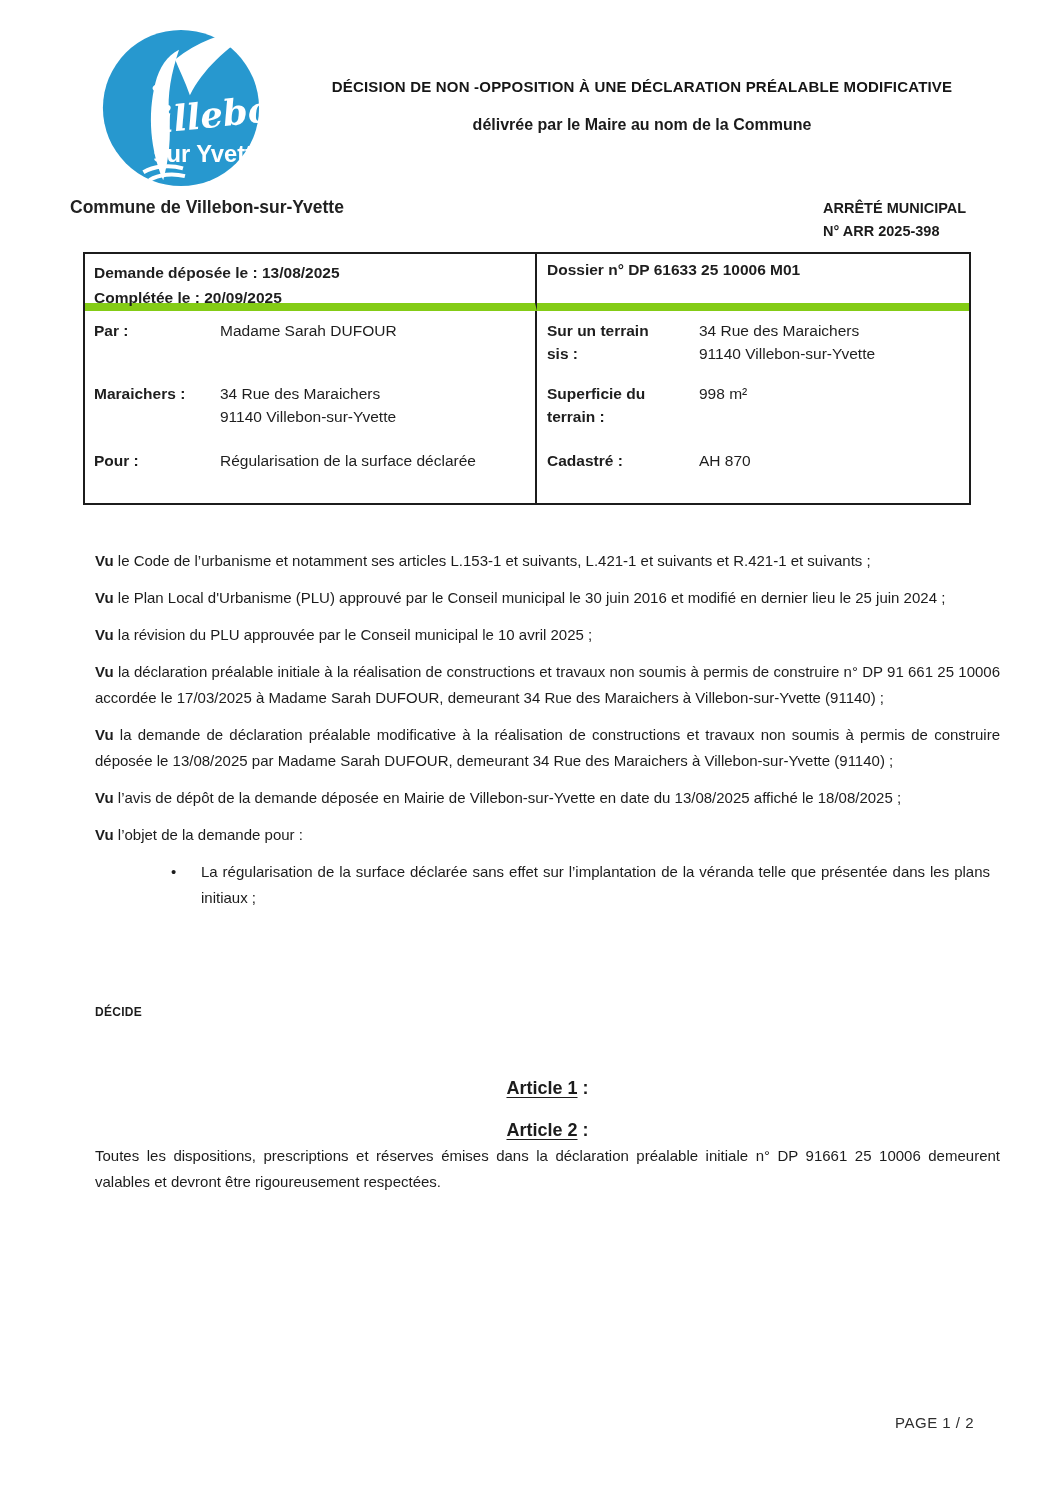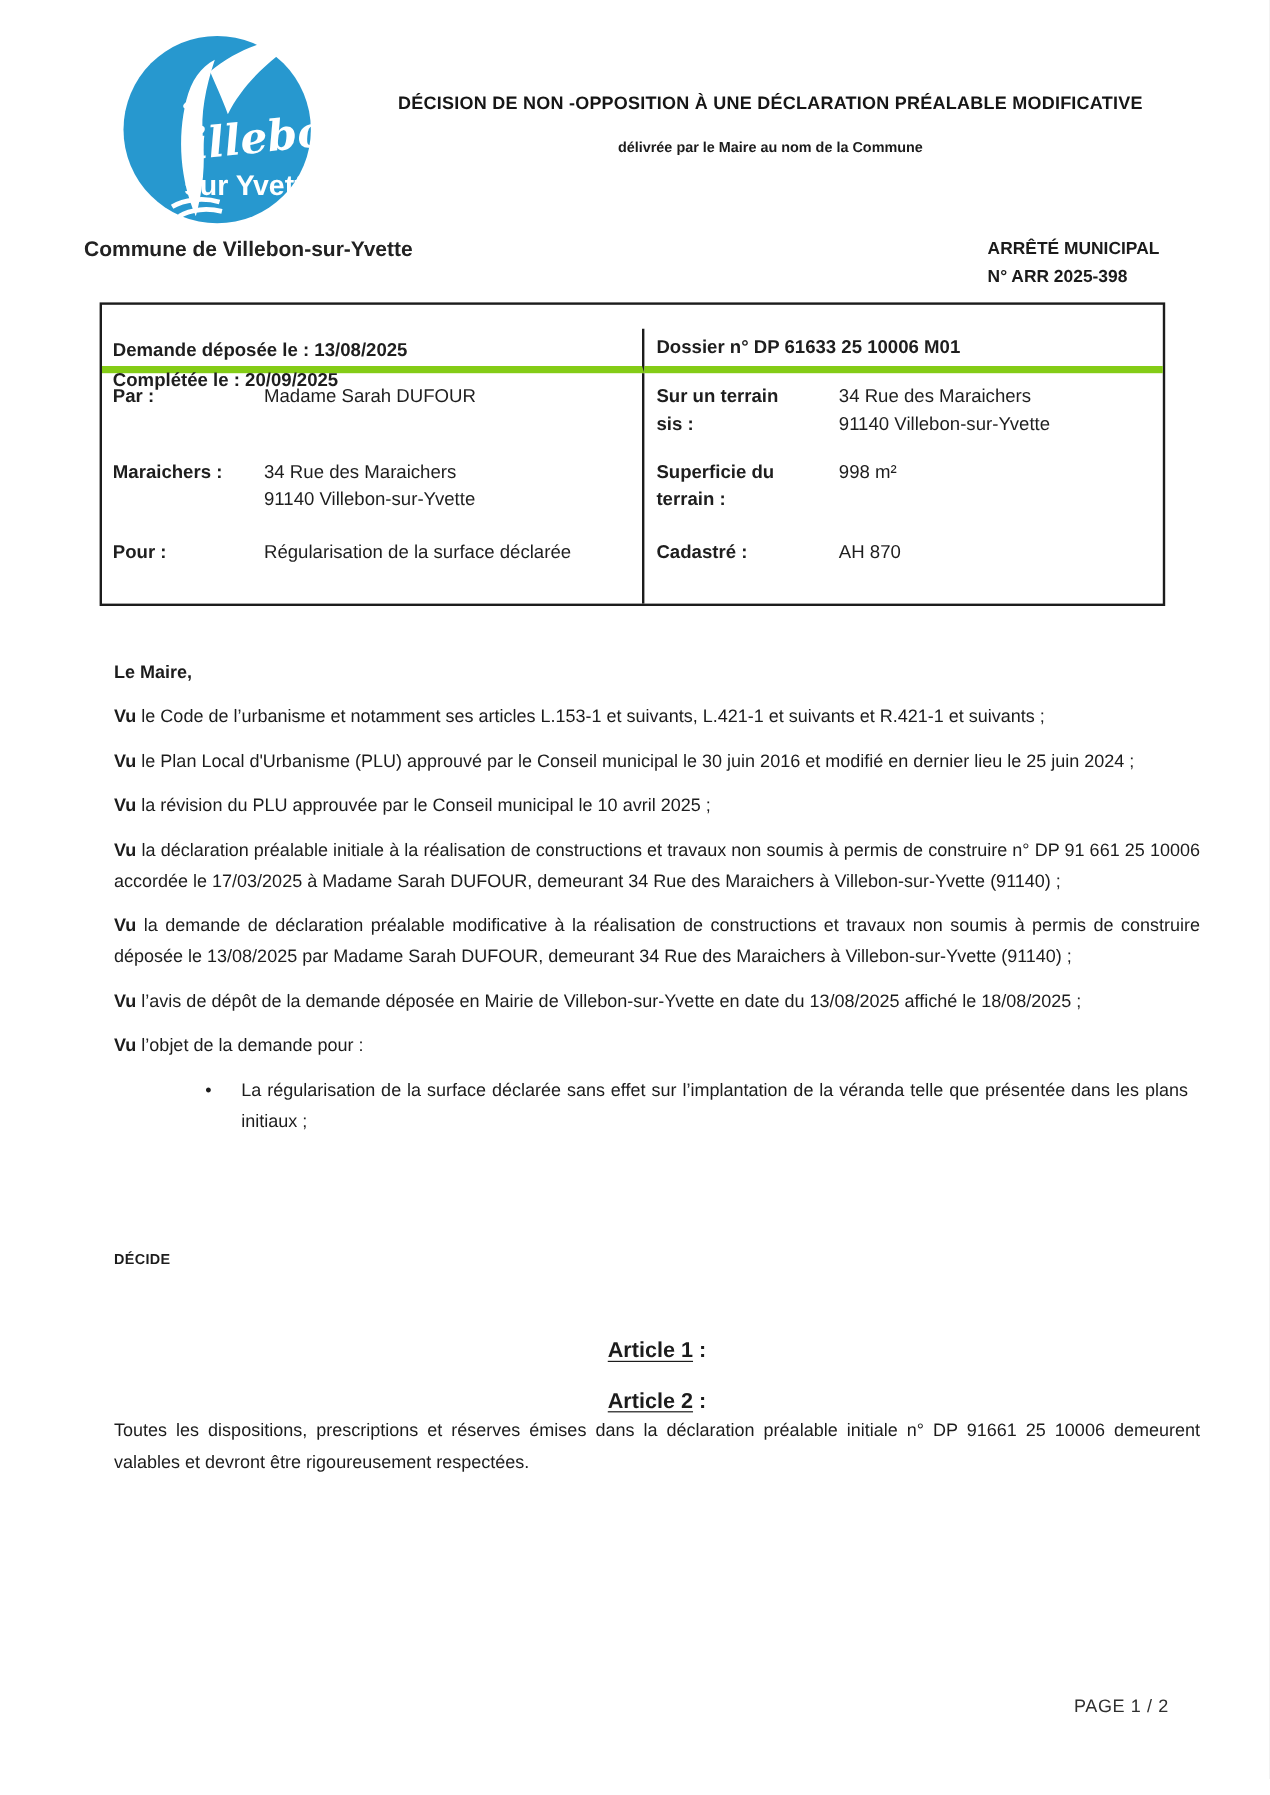--- a/index.html
+++ b/index.html
@@ -10,31 +10,31 @@
     margin:0 auto;
     background:#ffffff;
     font-family:"Liberation Sans", sans-serif;
     color:#1e1e1e;
     overflow:hidden;
   }
   
   .logo { position:absolute; left:96px; top:24px; width:168px; height:168px; }
   .doc-title-block { position:absolute; left:232px; top:78px; width:820px; text-align:center; }
   .doc-title { font-size:15px; font-weight:bold; letter-spacing:.2px; color:#161616; }
-  .doc-subtitle { margin-top:21px; font-size:12px; font-weight:bold; color:#1b1b1b; }
+  .doc-subtitle { margin-top:21px; font-size:16px; font-weight:bold; color:#1b1b1b; }
   .commune { position:absolute; left:70px; top:197px; font-size:17.5px; font-weight:bold; color:#222; }
   .arrete { position:absolute; left:823px; top:197px; font-size:14.5px; font-weight:bold; line-height:23px; color:#1b1b1b; }
   
   .info-table {
     position:absolute; left:83px; top:252px; width:888px; height:253px;
     display:grid; grid-template-columns:452px 1fr; grid-template-rows:57px 1fr;
     border:2px solid #1c1c1c; font-size:15.5px;
   }
   .cell { position:relative; }
-  .cell.r1 { border-bottom:6px solid #84cc16;margin-top:20px; }
+  .cell.r1 { border-bottom:8px solid #84cc16; }
   .cell.c1 { border-right:2px solid #1c1c1c; }
   .r1l { padding:6px 8px 0 9px; font-weight:bold; line-height:25px; }
   .r1r { padding:7px 8px 0 10px; font-weight:bold; }
   .lbl { position:absolute; font-weight:bold; line-height:23px; }
   .val { position:absolute; line-height:23px; }
   
   .body-text {
     position:absolute; left:95px; top:548px; width:905px;
     font-size:15px; line-height:26px; color:#1c1c1c;
   }
@@ -116,21 +116,20 @@
       <span class="val" style="left:162px; top:31px;">91140 Villebon-sur-Yvette</span>
       <span class="lbl" style="left:10px; top:71px;">Superficie du</span>
       <span class="lbl" style="left:10px; top:94px;">terrain :</span>
       <span class="val" style="left:162px; top:71px;">998 m²</span>
       <span class="lbl" style="left:10px; top:138px;">Cadastré :</span>
       <span class="val" style="left:162px; top:138px;">AH 870</span>
     </div>
   </div>
 
   <div class="body-text">
-    <p class="salutation">Le Maire,</p>
 
     <p><span class="lead">Vu</span> <span>le Code de l’urbanisme et notamment ses articles L.153-1 et suivants, L.421-1 et suivants et R.421-1 et suivants ;</span></p>
     <p><span class="lead">Vu</span> <span>le Plan Local d'Urbanisme (PLU) approuvé par le Conseil municipal le 30 juin 2016 et modifié en dernier lieu le 25 juin 2024 ;</span></p>
     <p><span class="lead">Vu</span> <span>la révision du PLU approuvée par le Conseil municipal le 10 avril 2025 ;</span></p>
     <p><span class="lead">Vu</span> <span>la déclaration préalable initiale à la réalisation de constructions et travaux non soumis à permis de construire n° DP 91 661 25 10006 accordée le 17/03/2025 à Madame Sarah DUFOUR, demeurant 34 Rue des Maraichers à Villebon-sur-Yvette (91140) ;</span></p>
     <p><span class="lead">Vu</span> <span>la demande de déclaration préalable modificative à la réalisation de constructions et travaux non soumis à permis de construire déposée le 13/08/2025 par Madame Sarah DUFOUR, demeurant 34 Rue des Maraichers à Villebon-sur-Yvette (91140) ;</span></p>
     <p><span class="lead">Vu</span> <span>l’avis de dépôt de la demande déposée en Mairie de Villebon-sur-Yvette en date du 13/08/2025 affiché le 18/08/2025 ;</span></p>
     <p><span class="lead">Vu</span> <span>l’objet de la demande pour :</span></p>
 
     <div class="bullet-row">

